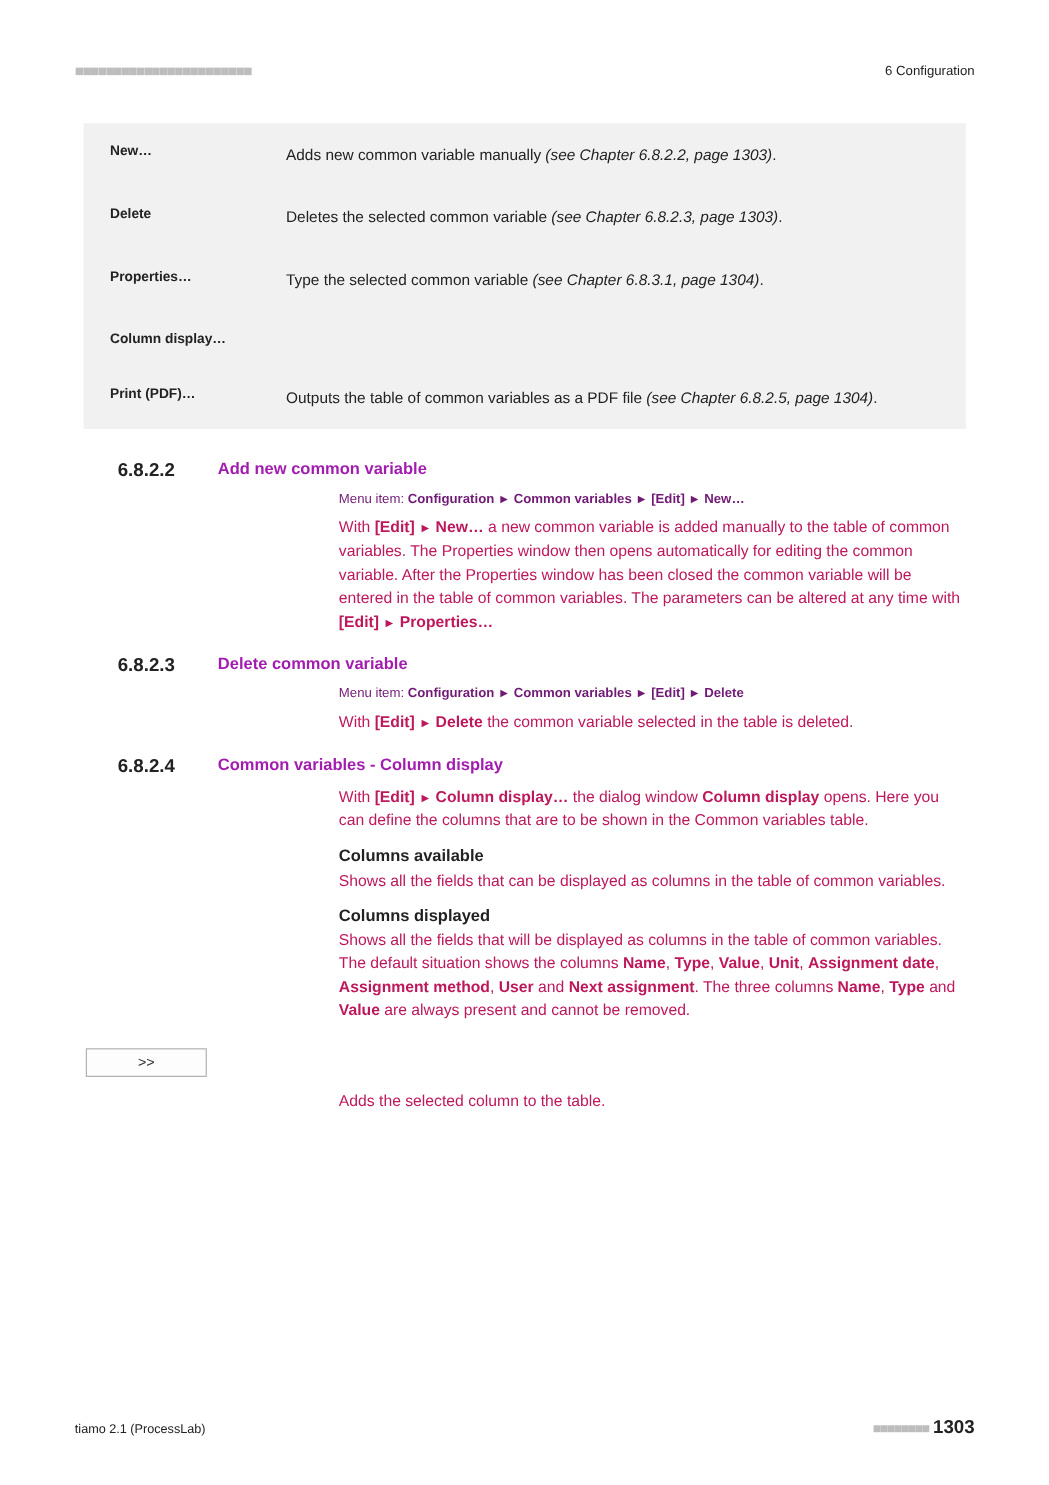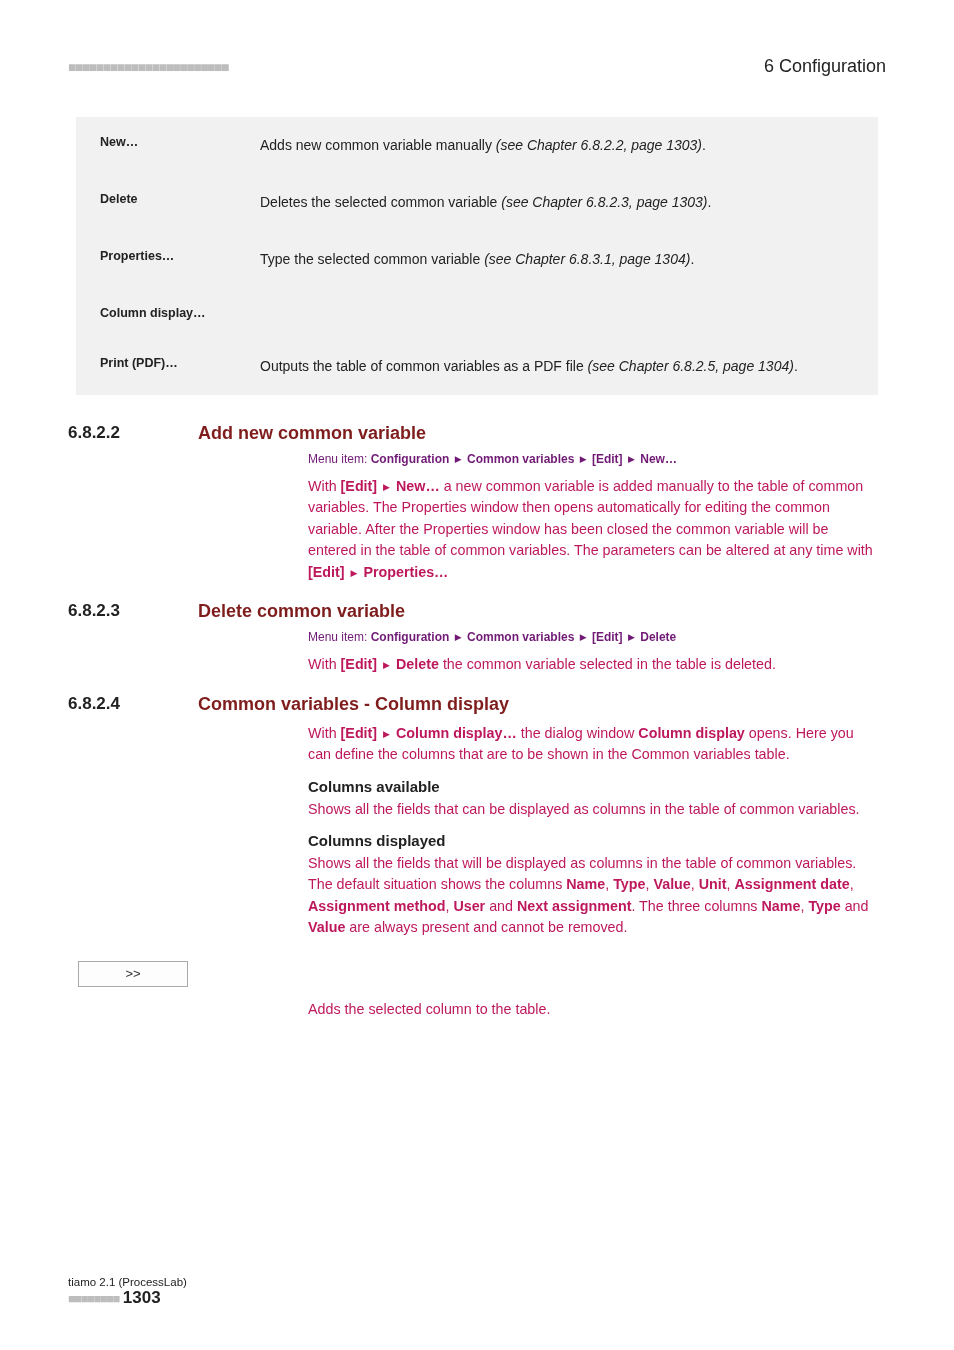--- a/index.html
+++ b/index.html
@@ -20,21 +20,21 @@
     margin-bottom: 40px;
   }
   .header-dashes {
     letter-spacing: -1.5px;
     color: #bdbdbd;
     font-size: 14px;
     font-weight: bold;
     font-family: Arial, sans-serif;
   }
   .header-right {
-    font-size: 18px;
+    font-size: 12px;
     color: #222;
   }
 
   .defs-block {
     background: #f1f1f1;
     margin: 0 8px 28px 8px;
     padding: 0;
   }
   .def-row {
     display: flex;
@@ -51,33 +51,34 @@
     flex: 1;
     font-size: 14px;
     line-height: 1.5;
     color: #222;
   }
   .def-desc .ital { font-style: italic; }
 
   .sect-head {
     display: flex;
     margin: 18px 0 8px 0;
+    text-align: center;
   }
   .sect-num {
     width: 130px;
     flex-shrink: 0;
     font-weight: bold;
     font-size: 17px;
     color: #222;
     font-family: Arial, sans-serif;
   }
   .sect-title {
     font-weight: bold;
-    font-size: 18px;
-    color: #7f1d1d;
+    font-size: 15px;
+    color: #a21caf;
     font-family: Arial, sans-serif;
   }
 
   .body-col {
     margin-left: 240px;
     margin-right: 10px;
     margin-bottom: 10px;
   }
   .menuline {
     font-size: 12px;
@@ -119,22 +120,22 @@
     margin: 10px 0 4px 10px;
     background: #fdfdfd;
   }
 
   .footer {
     position: absolute;
     bottom: 42px;
     left: 68px;
     right: 68px;
     display: flex;
+    justify-content: space-between;
     align-items: baseline;
-    flex-direction: column;
   }
   .footer-left {
     font-size: 11.5px;
     color: #222;
   }
   .footer-right {
     font-size: 17px;
     font-weight: bold;
     color: #222;
     font-family: Arial, sans-serif;

